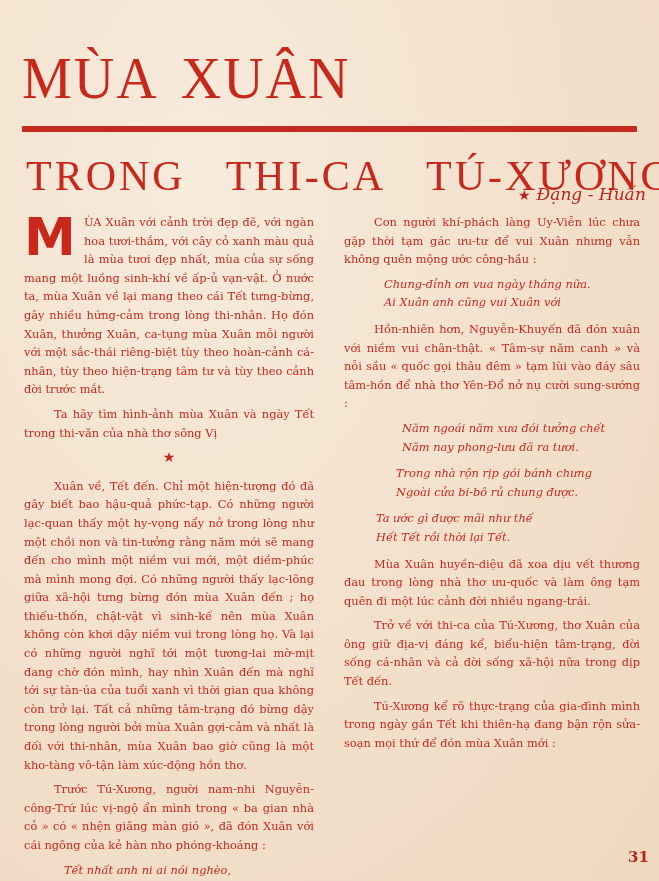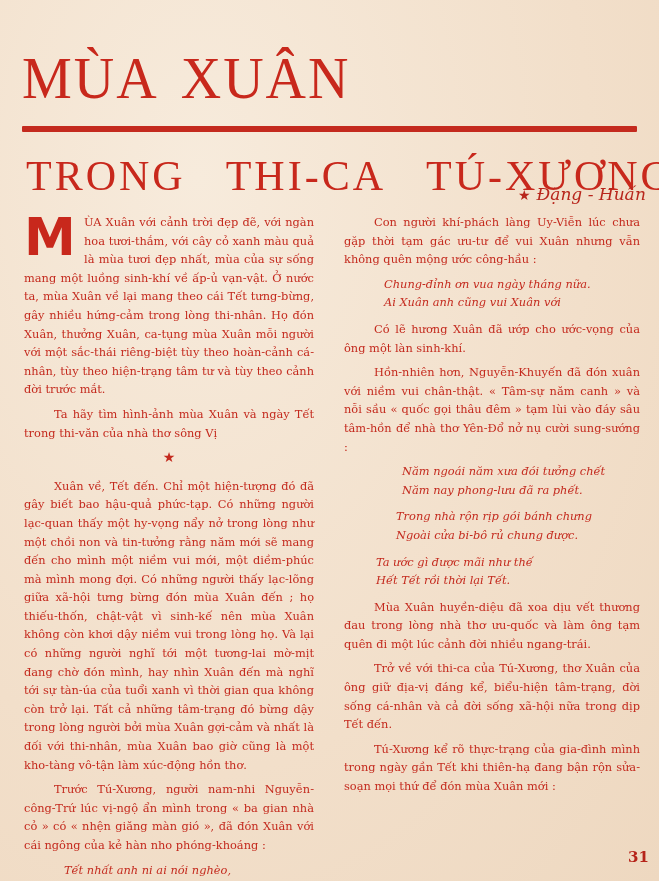--- a/index.html
+++ b/index.html
@@ -93,25 +93,24 @@
 
     </div>
   </div>
 
   <div class="col col-right" style="top:213px">
     <p>Con người khí-phách làng Uy-Viễn lúc chưa gặp thời tạm gác ưu-tư để vui Xuân nhưng vẫn không quên mộng ước công-hầu :</p>
     <div class="verse" style="margin-left:40px">
       <div>Chung-đỉnh ơn vua ngày tháng nữa.</div>
       <div>Ai Xuân anh cũng vui Xuân với</div>
     </div>
-    <p>Có lẽ hương Xuân đã ướp cho ước-vọng của ông một làn sinh-khí.</p>
     <p>Hồn-nhiên hơn, Nguyễn-Khuyến đã đón xuân với niềm vui chân-thật. « Tâm-sự năm canh » và nỗi sầu « quốc gọi thâu đêm » tạm lùi vào đáy sâu tâm-hồn để nhà thơ Yên-Đổ nở nụ cười sung-sướng :</p>
     <div class="verse" style="margin-left:58px">
       <div>Năm ngoái năm xưa đói tưởng chết</div>
-      <div>Năm nay phong-lưu đã ra phết.</div>
+      <div>Năm nay phong-lưu đã ra tươi.</div>
     </div>
     <div class="verse" style="margin-left:52px">
       <div>Trong nhà rộn rịp gói bánh chưng</div>
       <div>Ngoài cửa bi-bô rủ chung được.</div>
     </div>
     <div class="verse" style="margin-left:32px">
       <div>Ta ước gì được mãi như thế</div>
       <div>Hết Tết rồi thời lại Tết.</div>
     </div>
     <p>Mùa Xuân huyền-diệu đã xoa dịu vết thương đau trong lòng nhà thơ ưu-quốc và làm ông tạm quên đi một lúc cảnh đời nhiều ngang-trái.</p>

